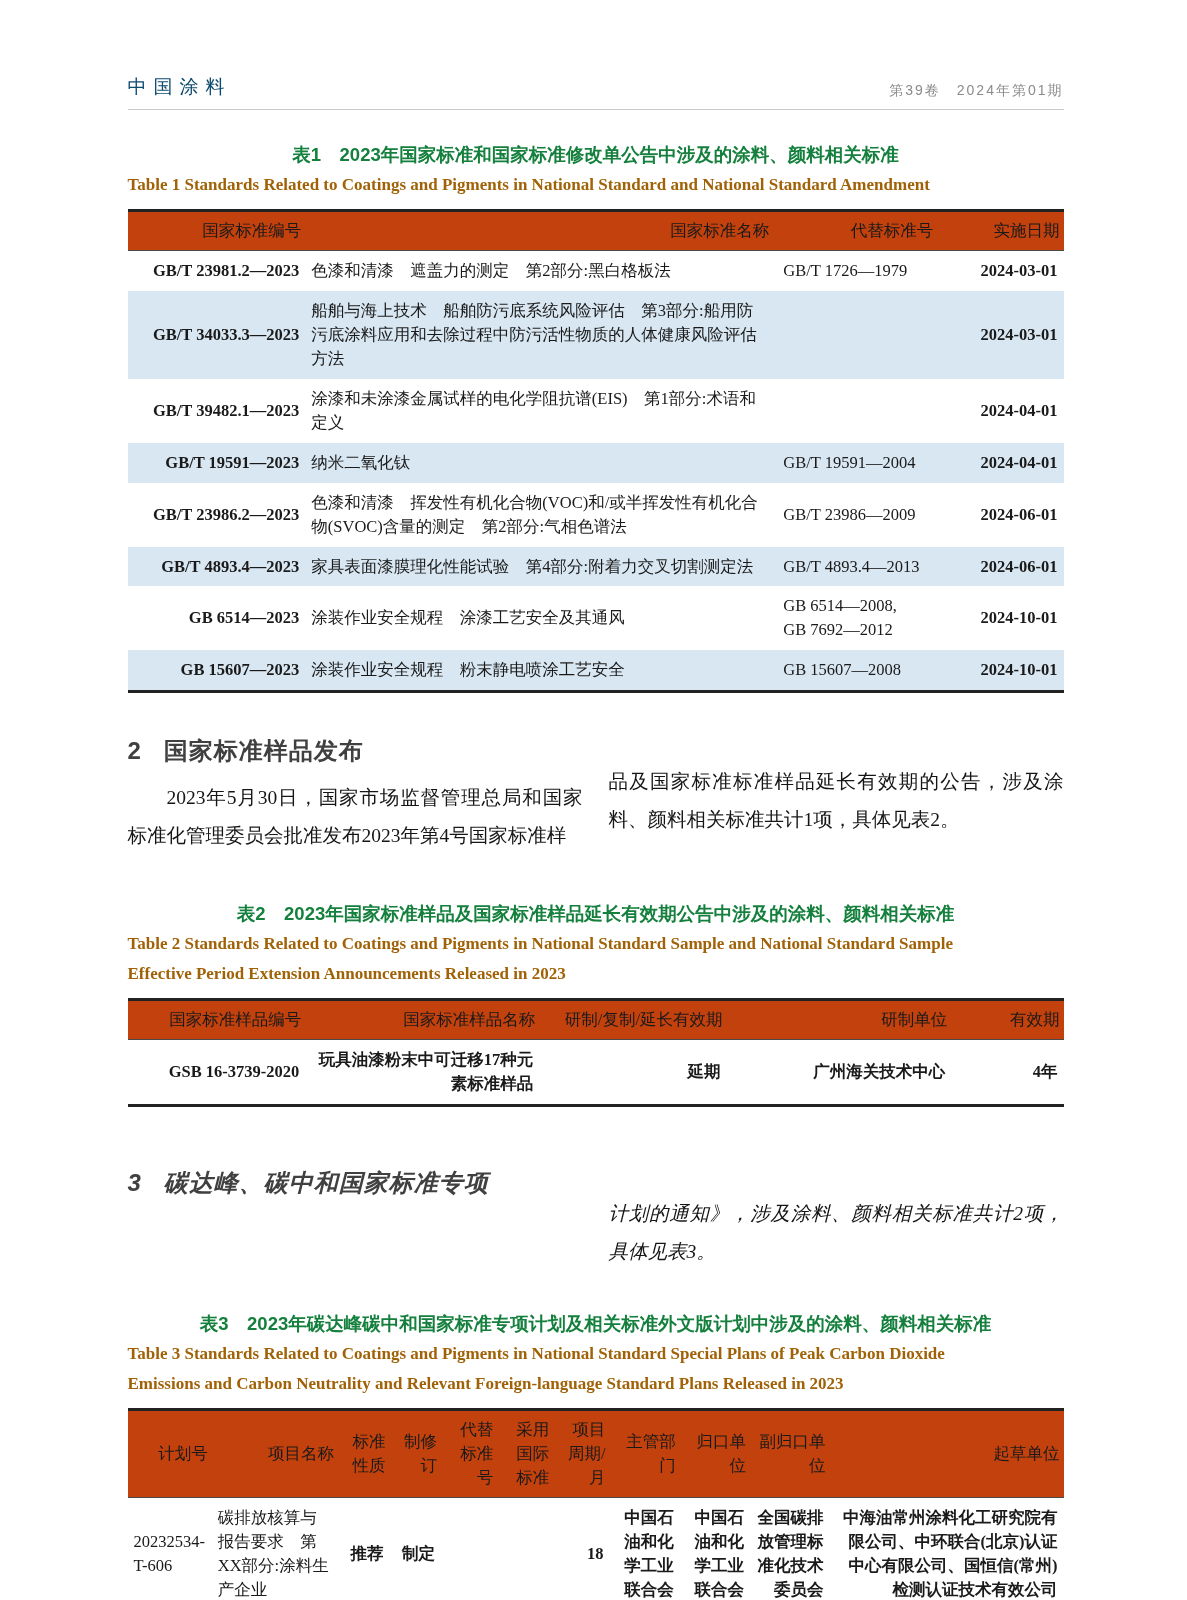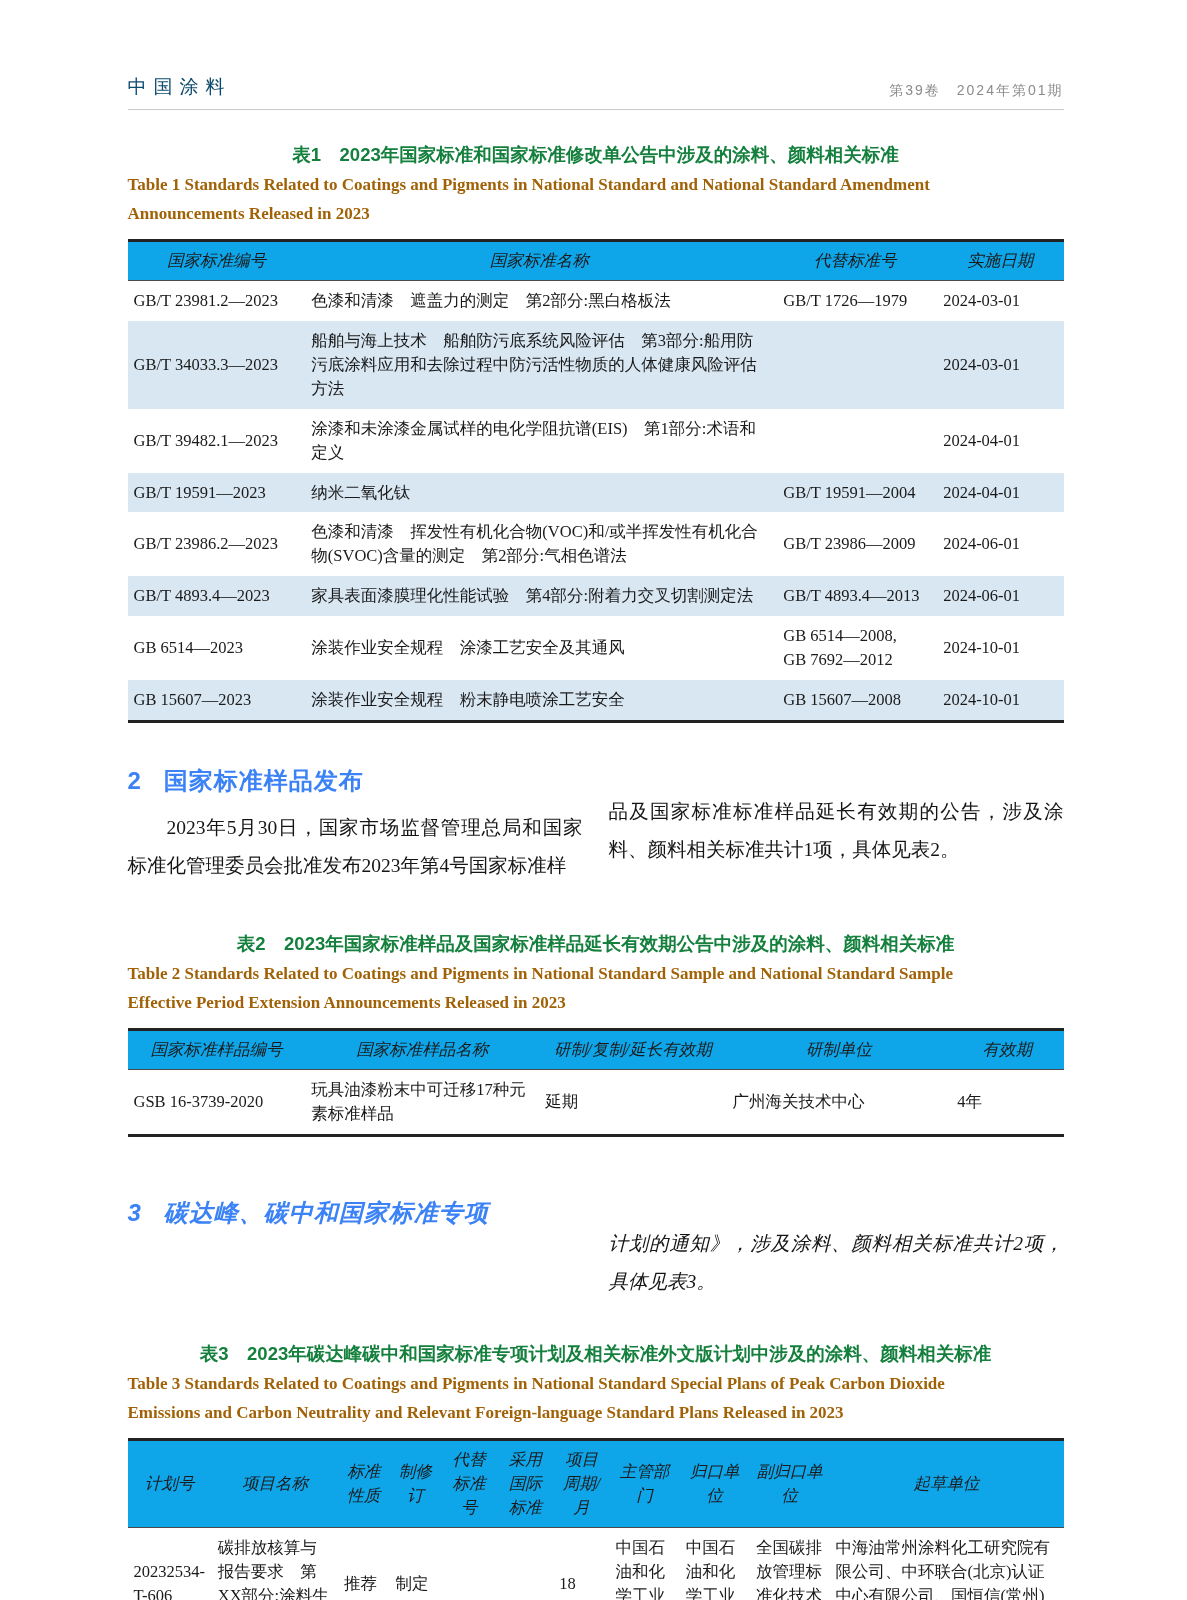--- a/index.html
+++ b/index.html
@@ -47,28 +47,28 @@
 
   
   table {
     width: 100%; border-collapse: collapse; table-layout: fixed;
     margin-top: 10px;
     border-top: 3px solid #222;
     border-bottom: 3px solid #222;
     font-size: 16.5px; line-height: 1.45;
   }
   th {
-    background: #0ea5e9; font-weight: normal;
+    background: #c2410c; font-weight: normal;
     border-bottom: 1px solid #4a4a4a;
-    padding: 7px 4px; text-align: center; vertical-align: middle; font-style: italic;
+    padding: 7px 4px; text-align: right; vertical-align: middle;
   }
   td { padding: 8px 6px; vertical-align: middle; white-space: pre-line; }
   tr.alt td { background: #d8e7f2; }
   .al { text-align: left; }
-  .ac { text-align: left; }
+  .ac { text-align: right; font-weight: bold; }
 
   
   .t1 .w1 { width: 19%; } .t1 .w2 { width: 50%; }
   .t1 .w3 { width: 17.5%; } .t1 .w4 { width: 13.5%; }
   .t1 td.c3 { padding-left: 10px; }
 
   
   .t2 .w1 { width: 19%; } .t2 .w2 { width: 25%; }
   .t2 .w3 { width: 20%; } .t2 .w4 { width: 24%; } .t2 .w5 { width: 12%; }
 
@@ -78,21 +78,21 @@
   .t3 .w5 { width: 6%; }  .t3 .w6 { width: 6%; }
   .t3 .w7 { width: 6%; }  .t3 .w8 { width: 7.5%; }
   .t3 .w9 { width: 7.5%; }.t3 .w10 { width: 8.5%; }
   .t3 .w11 { width: 25%; }
 
   
   .two-col { display: flex; gap: 26px; margin-top: 42px; }
   .col { width: 457px; }
   .sec-heading {
     font-family: "Liberation Sans", sans-serif;
-    font-weight: bold; font-size: 24px; color: #3b82f6;
+    font-weight: bold; font-size: 24px; color: #404040;
     letter-spacing: 1px;
   }
   .sec-heading .sec-num { margin-right: 22px; }
   .sec-para {
     margin-top: 12px;
     font-size: 19.5px; line-height: 1.95; text-align: justify;
     color: #151515;
   }
   .sec-para.indent { text-indent: 2em; }
   .col-right .sec-para { margin-top: 0; padding-top: 28px; }
@@ -105,21 +105,20 @@
 
     <div class="page-header">
       <span class="journal-name">中国涂料</span>
       <span class="issue-info">第39卷　2024年第01期</span>
     </div>
     <hr class="head-rule">
 
     <div class="tbl-block">
       <div class="tbl-title-zh">表1　2023年国家标准和国家标准修改单公告中涉及的涂料、颜料相关标准</div>
       <div class="tbl-title-en">Table 1   Standards Related to Coatings and Pigments in National Standard and National Standard Amendment</div>
-      <div class="tbl-title-en">Announcements Released in 2023</div>
       <table class="t1">
         <thead>
           <tr>
             <th class="w1">国家标准编号</th>
             <th class="w2">国家标准名称</th>
             <th class="w3">代替标准号</th>
             <th class="w4">实施日期</th>
           </tr>
         </thead>
         <tbody>

